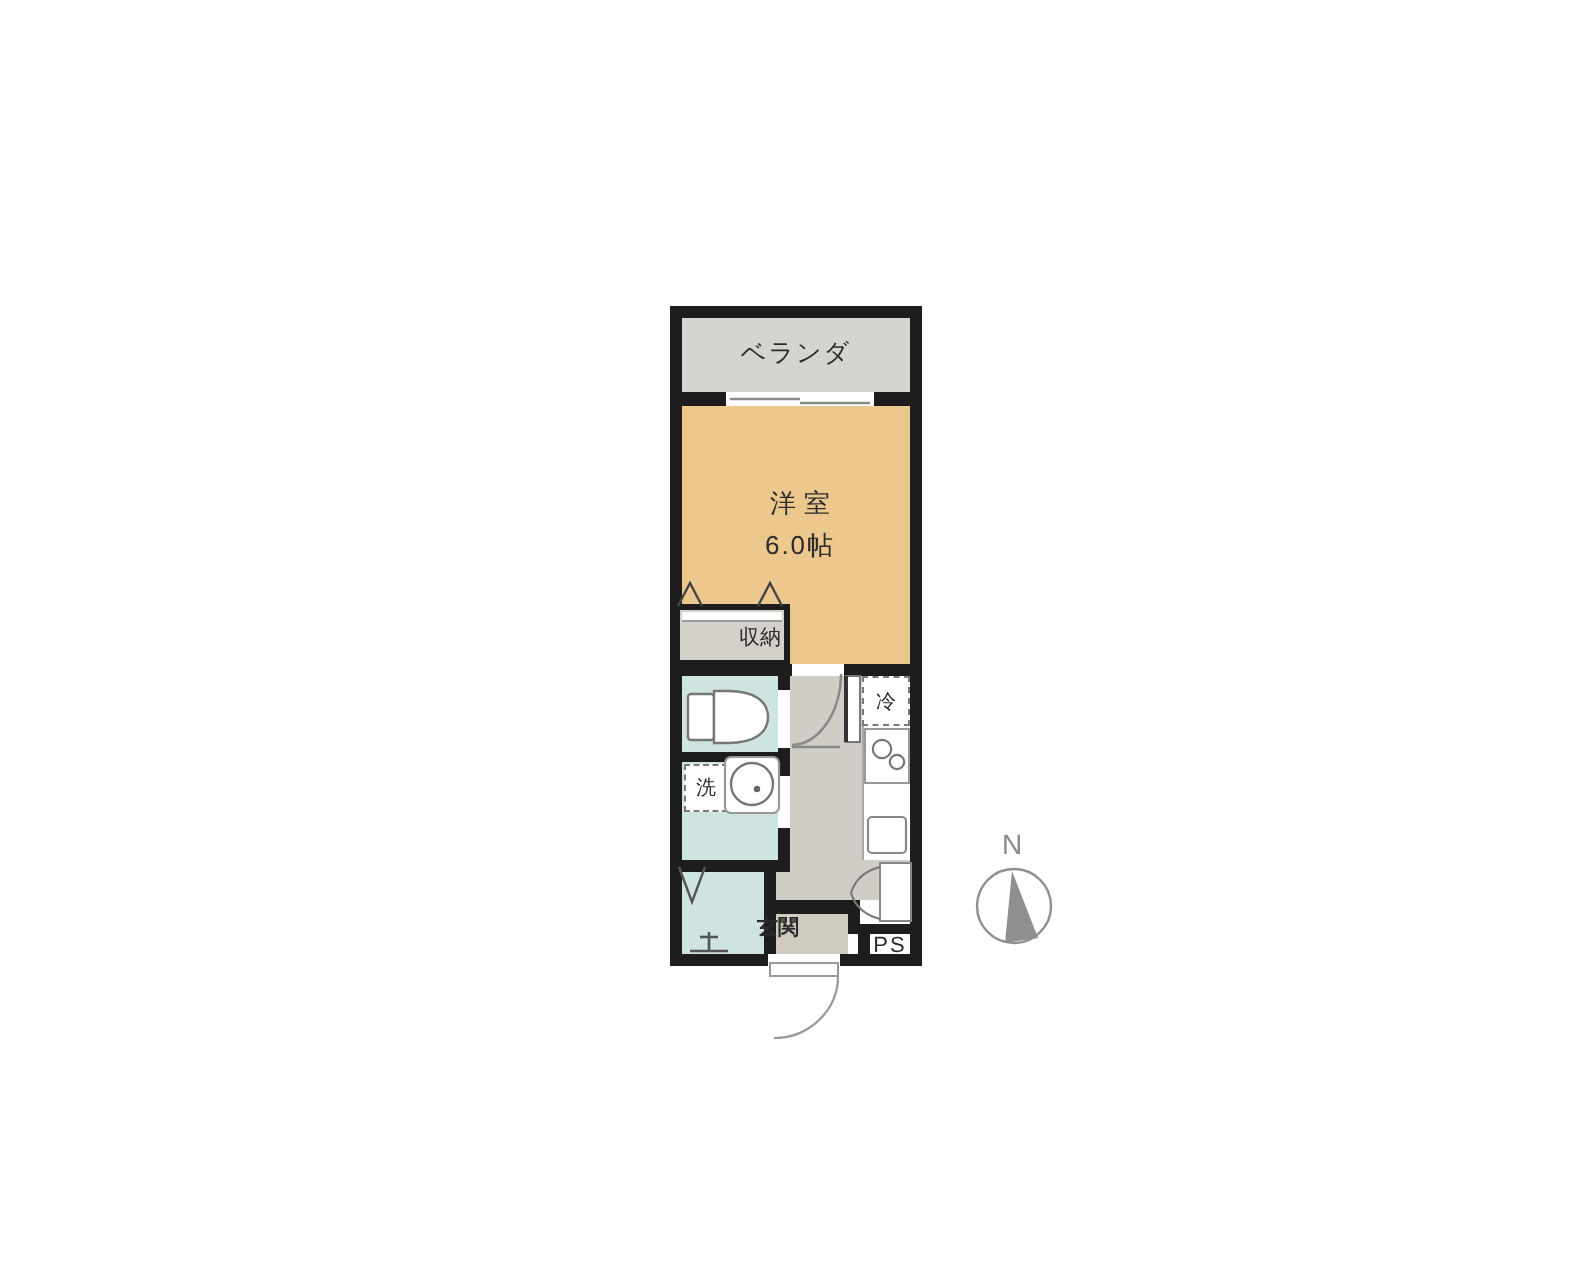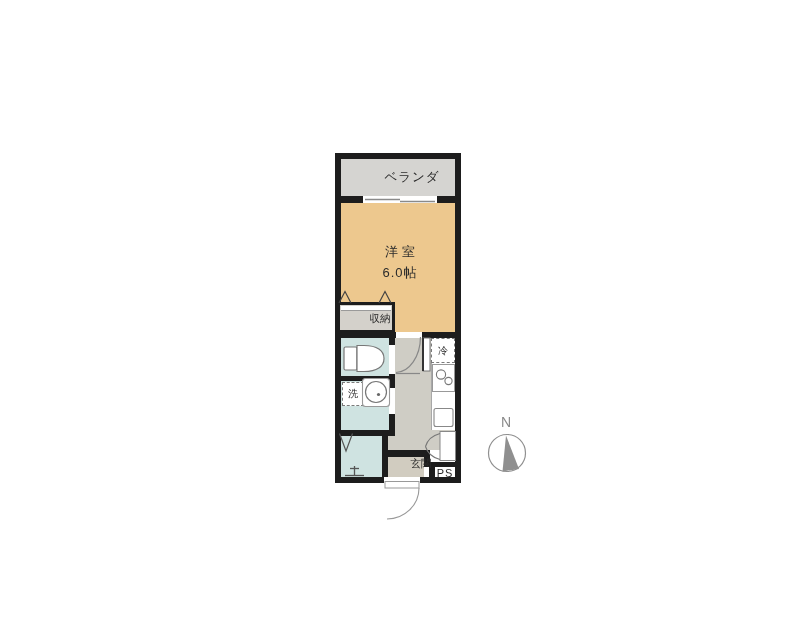--- a/index.html
+++ b/index.html
@@ -16,21 +16,21 @@
   .f-white{background:#ffffff;}
   .closet{position:absolute;left:337px;top:302px;width:58px;height:31px;background:#d4d1cb;
           border:3px solid #1d1d1d;box-sizing:border-box;}
   .closet-door{position:absolute;left:1px;top:1px;right:1px;height:4px;background:#ffffff;
           border-bottom:1px solid #9a9a9a;}
   .dashedbox{position:absolute;background:#ffffff;border:1.5px dashed #7a7a7a;box-sizing:border-box;
           display:flex;align-items:center;justify-content:center;color:#2b2b2b;}
   .counter{position:absolute;left:431px;top:363px;width:24px;height:67px;background:#ffffff;
           border-left:1px solid #a8a8a8;box-sizing:border-box;}
   .label{position:absolute;transform:translate(-50%,-50%);color:#2b2b2b;white-space:nowrap;}
-  .lbl-balcony{font-size:12.5px;letter-spacing:1px;margin-left:14px;}
+  .lbl-balcony{font-size:12.5px;letter-spacing:1px;}
   .lbl-room{font-size:13px;letter-spacing:4px;font-weight:500;}
   .lbl-size{font-size:13px;letter-spacing:1px;}
   .lbl-closet{font-size:10.5px;}
   .lbl-small{font-size:10px;}
   .lbl-entrance{font-size:10.5px;}
   .lbl-ps{font-size:11px;letter-spacing:1px;}
   .lbl-n{font-size:14px;color:#8a8a8a;}
   svg{position:absolute;left:0;top:0;}
 </style>
 </head>
@@ -141,17 +141,17 @@
     <g>
       <circle cx="507" cy="453" r="18.5" fill="none" stroke="#909090" stroke-width="1.2"></circle>
       <polygon points="506,435.5 519,469 502.5,471.5" fill="#8f8f8f"></polygon>
     </g>
   </svg>
 
   <div class="label lbl-balcony" style="left:398px;top:177px;">ベランダ</div>
   <div class="label lbl-room" style="left:402px;top:252px;">洋室</div>
   <div class="label lbl-size" style="left:400px;top:273px;">6.0帖</div>
   <div class="label lbl-closet" style="left:380px;top:319px;">収納</div>
-  <div class="label lbl-entrance" style="left:421px;top:464px;">玄関</div>
+  <div class="label lbl-entrance" style="left:389px;top:464px;font-weight:bold;">玄関</div>
   <div class="label lbl-ps" style="left:445px;top:472.5px;text-align:right;">PS</div>
   <div class="label lbl-n" style="left:506px;top:422px;">N</div>
 
 </div>
 
 </body></html>

